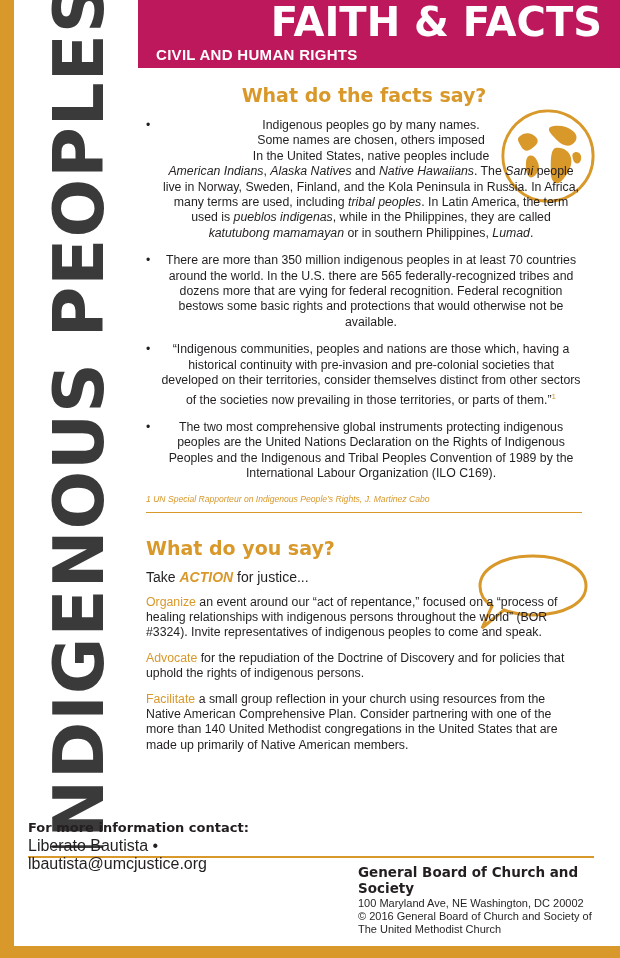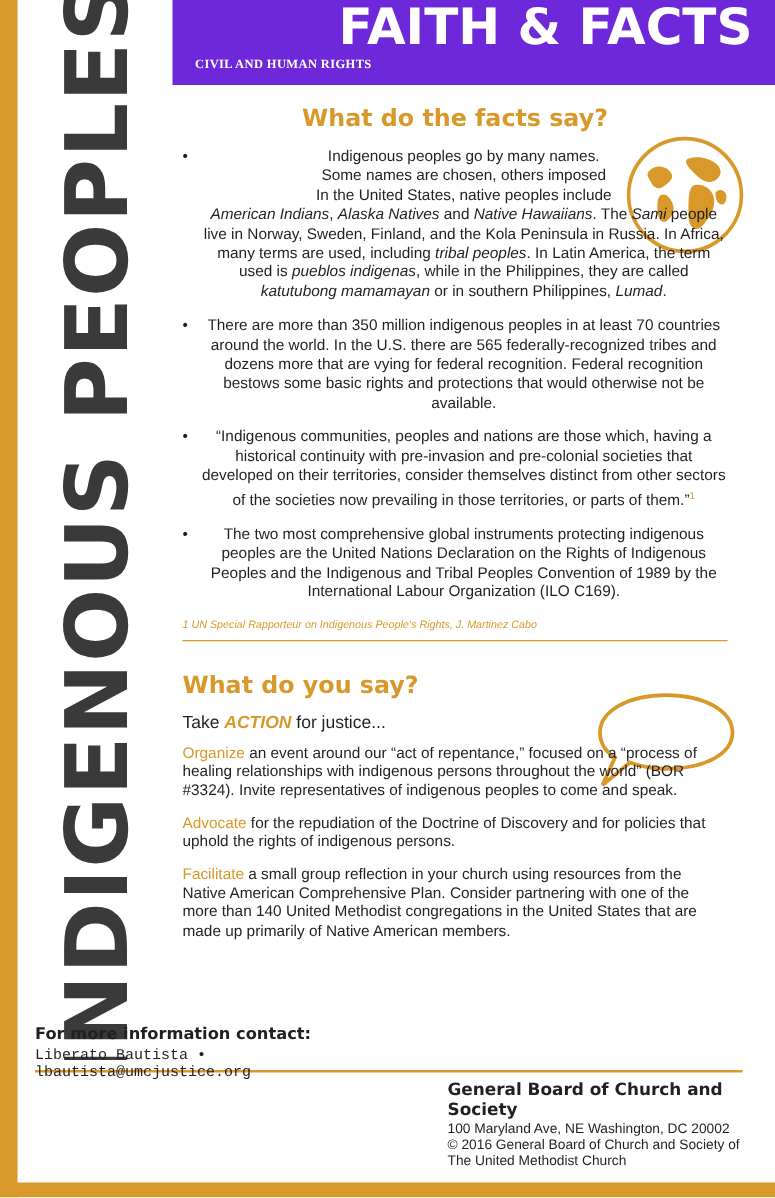--- a/index.html
+++ b/index.html
@@ -43,37 +43,37 @@
     letter-spacing: 1px;
     color: #3a3a3a;
     line-height: 1;
     white-space: nowrap;
   }
   
   .header {
     position: absolute;
     left: 138px; top: 0;
     width: 482px; height: 68px;
-    background: #6d28d9;
+    background: #be185d;
     color: #ffffff;
     padding: 2px 14px 0 14px;
   }
   .header-title {
     font-family: "DejaVu Sans", sans-serif;
     font-weight: bold;
     font-size: 40px;
     letter-spacing: 0px;
     line-height: 40px;
     text-align: right;
     padding-right: 4px;
   }
   .header-sub {
-    font-family: Liberation Serif, serif;
-    font-weight: bold;
-    font-size: 10px;
+    font-family: Liberation Sans, sans-serif;
+    font-weight: bold;
+    font-size: 15px;
     letter-spacing: 0.3px;
     margin-top: 4px;
     padding-left: 4px;
   }
   
   .content {
     position: absolute;
     left: 146px; top: 84px;
     width: 436px;
   }
@@ -172,24 +172,23 @@
     left: 28px; top: 820px;
     width: 300px;
   }
   .footer-left .fl-title {
     font-family: "DejaVu Sans", sans-serif;
     font-weight: bold;
     font-size: 13px;
     color: #231f20;
   }
   .footer-left .fl-contact {
-    font-size: 12px;
+    font-size: 16px;
     color: #231f20;
     margin-top: 2px;
-    font-family: Liberation Mono, monospace;
   }
   .footer-left .fl-url {
     font-family: "DejaVu Sans", sans-serif;
     font-weight: bold;
     font-size: 12px;
     color: #d8982a;
     margin-top: 28px;
   }
   .footer-right {
     position: absolute;

